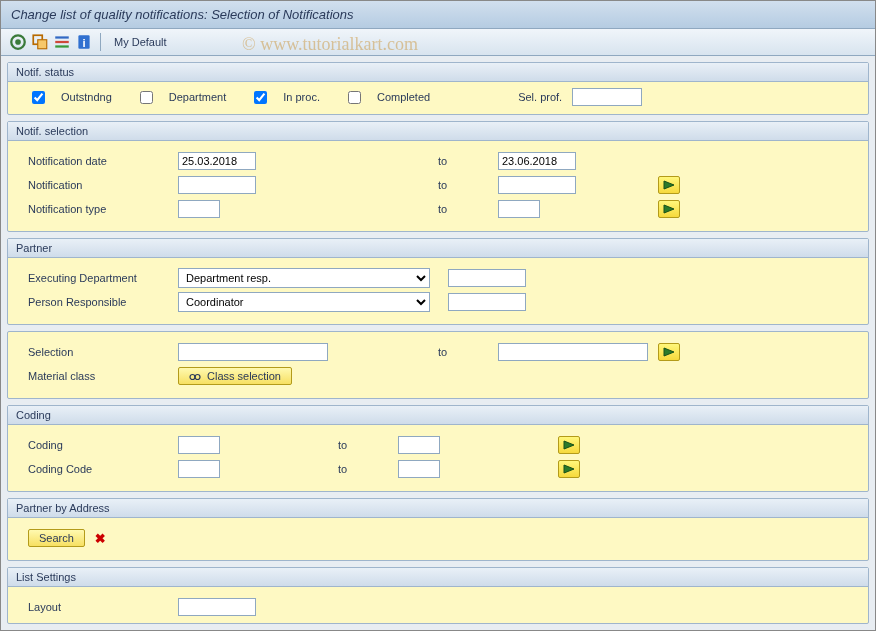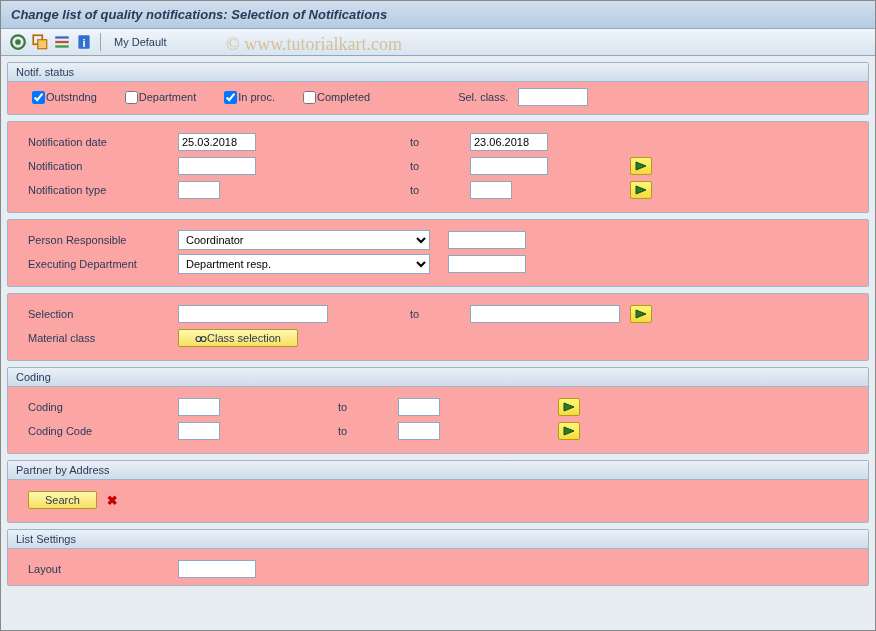--- a/index.html
+++ b/index.html
@@ -12,21 +12,21 @@
       overflow: hidden;
       border: 1px solid #888;
     }
     .title-bar {
       background: linear-gradient(#d1dfee, #b5cce2);
       padding: 6px 10px;
       border-bottom: 1px solid #8fa8c0;
     }
     .title-text {
       font-size: 13px;
-      font-weight: bold;
+      font-weight: normal;
       font-style: italic;
       color: #2a3a5a;
     }
     .toolbar {
       background: linear-gradient(#f0f5fa, #d8e4ef);
       padding: 4px 8px;
       border-bottom: 1px solid #8fa8c0;
       display: flex;
       align-items: center;
       gap: 4px;
@@ -34,21 +34,21 @@
     .toolbar-icon {
       width: 18px; height: 18px;
       display: inline-flex; align-items:center; justify-content:center;
       border-radius: 2px;
       cursor: pointer;
     }
     .sep { width:1px; height:18px; background:#8fa8c0; margin:0 3px;}
     .toolbar-label { margin-left: 6px; color:#2a3a5a;text-align:center; }
     .content { padding: 6px; }
     .group {
-      background: #fca5a5;
+      background: #fef9c3;
       border: 1px solid #9fb5cc;
       border-radius: 2px;
       margin-bottom: 6px;
     }
     .group-header {
       background: linear-gradient(#e9f0f7,#cfdcea);
       border-bottom: 1px solid #9fb5cc;
       padding: 3px 8px;
       font-size: 11px;
       color: #2a3a5a;
@@ -61,63 +61,63 @@
       align-items: center;
       margin: 4px 0;
       min-height: 20px;
     }
     .label {
       width: 160px;
       color: #2a3a5a;
       padding-left: 10px;
     }
     .checkbox {
-      display: inline-flex; align-items: center; gap:1px; margin-right: 28px;
+      display: inline-flex; align-items: center; gap:16px; margin-right: 28px;
     }
     .checkbox input { width:13px; height:13px; }
     .checkbox span { color:#2a3a5a; }
     input[type="text"], select {
       border: 1px solid #8fa8c0;
       background: #fff;
       height: 18px;
       font-size: 11px;
       padding: 0 3px;
     }
     .input-sm { width: 42px; }
     .input-md { width: 78px; }
     .input-lg { width: 150px; }
     .input-sel { width: 70px; }
     select.combo { width: 252px; height:20px; background:#fff;}
-    .col1 { width: 232px; display:flex; align-items:center;}
+    .col1 { width: 260px; display:flex; align-items:center;}
     .col1w { width: 270px; display:flex; align-items:center;}
     .col-to { width: 60px; display:flex; align-items:center; color:#2a3a5a;}
     .col2 { width: 160px; display:flex; align-items:flex-start;}
     .col3 { width: 60px; display:flex; align-items:center;}
     .arrow-btn {
       width: 22px; height: 18px;
       background: linear-gradient(#fff77a,#f6d93d);
       border:1px solid #b39b1a;
       border-radius: 2px;
       display:inline-flex;align-items:center;justify-content:center;
       cursor:pointer;
     }
     .arrow-btn svg { width:12px;height:10px;}
     .yellow-btn {
       background: linear-gradient(#fff9b0,#f7e062);
       border:1px solid #b39b1a;
       border-radius:2px;
-      padding: 2px 16px;
-      display:inline-flex;align-items:center;
+      padding: 2px 10px;
+      display:inline-flex;align-items:center;gap:6px;
       cursor:pointer;
       color:#2a3a5a;
     }
     .del-x { color:#c00; font-weight:bold; margin-left:10px; font-size:13px; cursor:pointer;}
     .watermark {
       position:absolute;
-      top:34px; left:226px;
+      top:34px; left:242px;
       color: rgba(200,140,40,0.45);
       font-size: 18px;
       font-family: Georgia, serif;
       pointer-events:none;
     }
     .status-row { display:flex; align-items:center; padding-left:14px;}
     .selprof-label { margin-left: 60px; margin-right:10px; color:#2a3a5a;}
   </style>
 </head>
 <body>
@@ -173,27 +173,28 @@
             <span>Department</span>
         </label>
         <label class="checkbox">
           <input type="checkbox" checked="" style="">
             <span>In proc.</span>
         </label>
         <label class="checkbox">
           <input type="checkbox" style="">
             <span>Completed</span>
         </label>
-        <span class="selprof-label">Sel. class.</span>
+        <span class="selprof-label">Sel. prof.</span>
         <input type="text" class="input-sel" style="">
       </div>
     </div>
   </div>
 
   <div class="group">
+    <div class="group-header">Notif. selection</div>
     <div class="group-body">
       <div class="row">
         <span class="label">Notification date</span>
         <div class="col1">
             <input type="text" class="input-md" value="25.03.2018" style="">
           </div>
         <div class="col-to">
             <span>to</span>
           </div>
         <div class="col2">
@@ -235,32 +236,33 @@
               <svg viewBox="0 0 12 10">
                 <path d="M1 1 L11 5 L1 9 Z" fill="#2a7a2a" stroke="#185018"></path>
               </svg>
             </span>
           </div>
       </div>
     </div>
   </div>
 
   <div class="group">
-    <div class="group-body">
+    <div class="group-header">Partner</div>
+    <div class="group-body">
+      <div class="row">
+        <span class="label">Executing Department</span>
+        <div class="col1w">
+            <select class="combo"><option>Department resp.</option></select>
+          </div>
+        <input type="text" class="input-md" style="">
+      </div>
       <div class="row">
         <span class="label">Person Responsible</span>
         <div class="col1w">
             <select class="combo"><option>Coordinator</option></select>
-          </div>
-        <input type="text" class="input-md" style="">
-      </div>
-      <div class="row">
-        <span class="label">Executing Department</span>
-        <div class="col1w">
-            <select class="combo"><option>Department resp.</option></select>
           </div>
         <input type="text" class="input-md" style="">
       </div>
     </div>
   </div>
 
   <div class="group">
     <div class="group-body">
       <div class="row">
         <span class="label">Selection</span>

